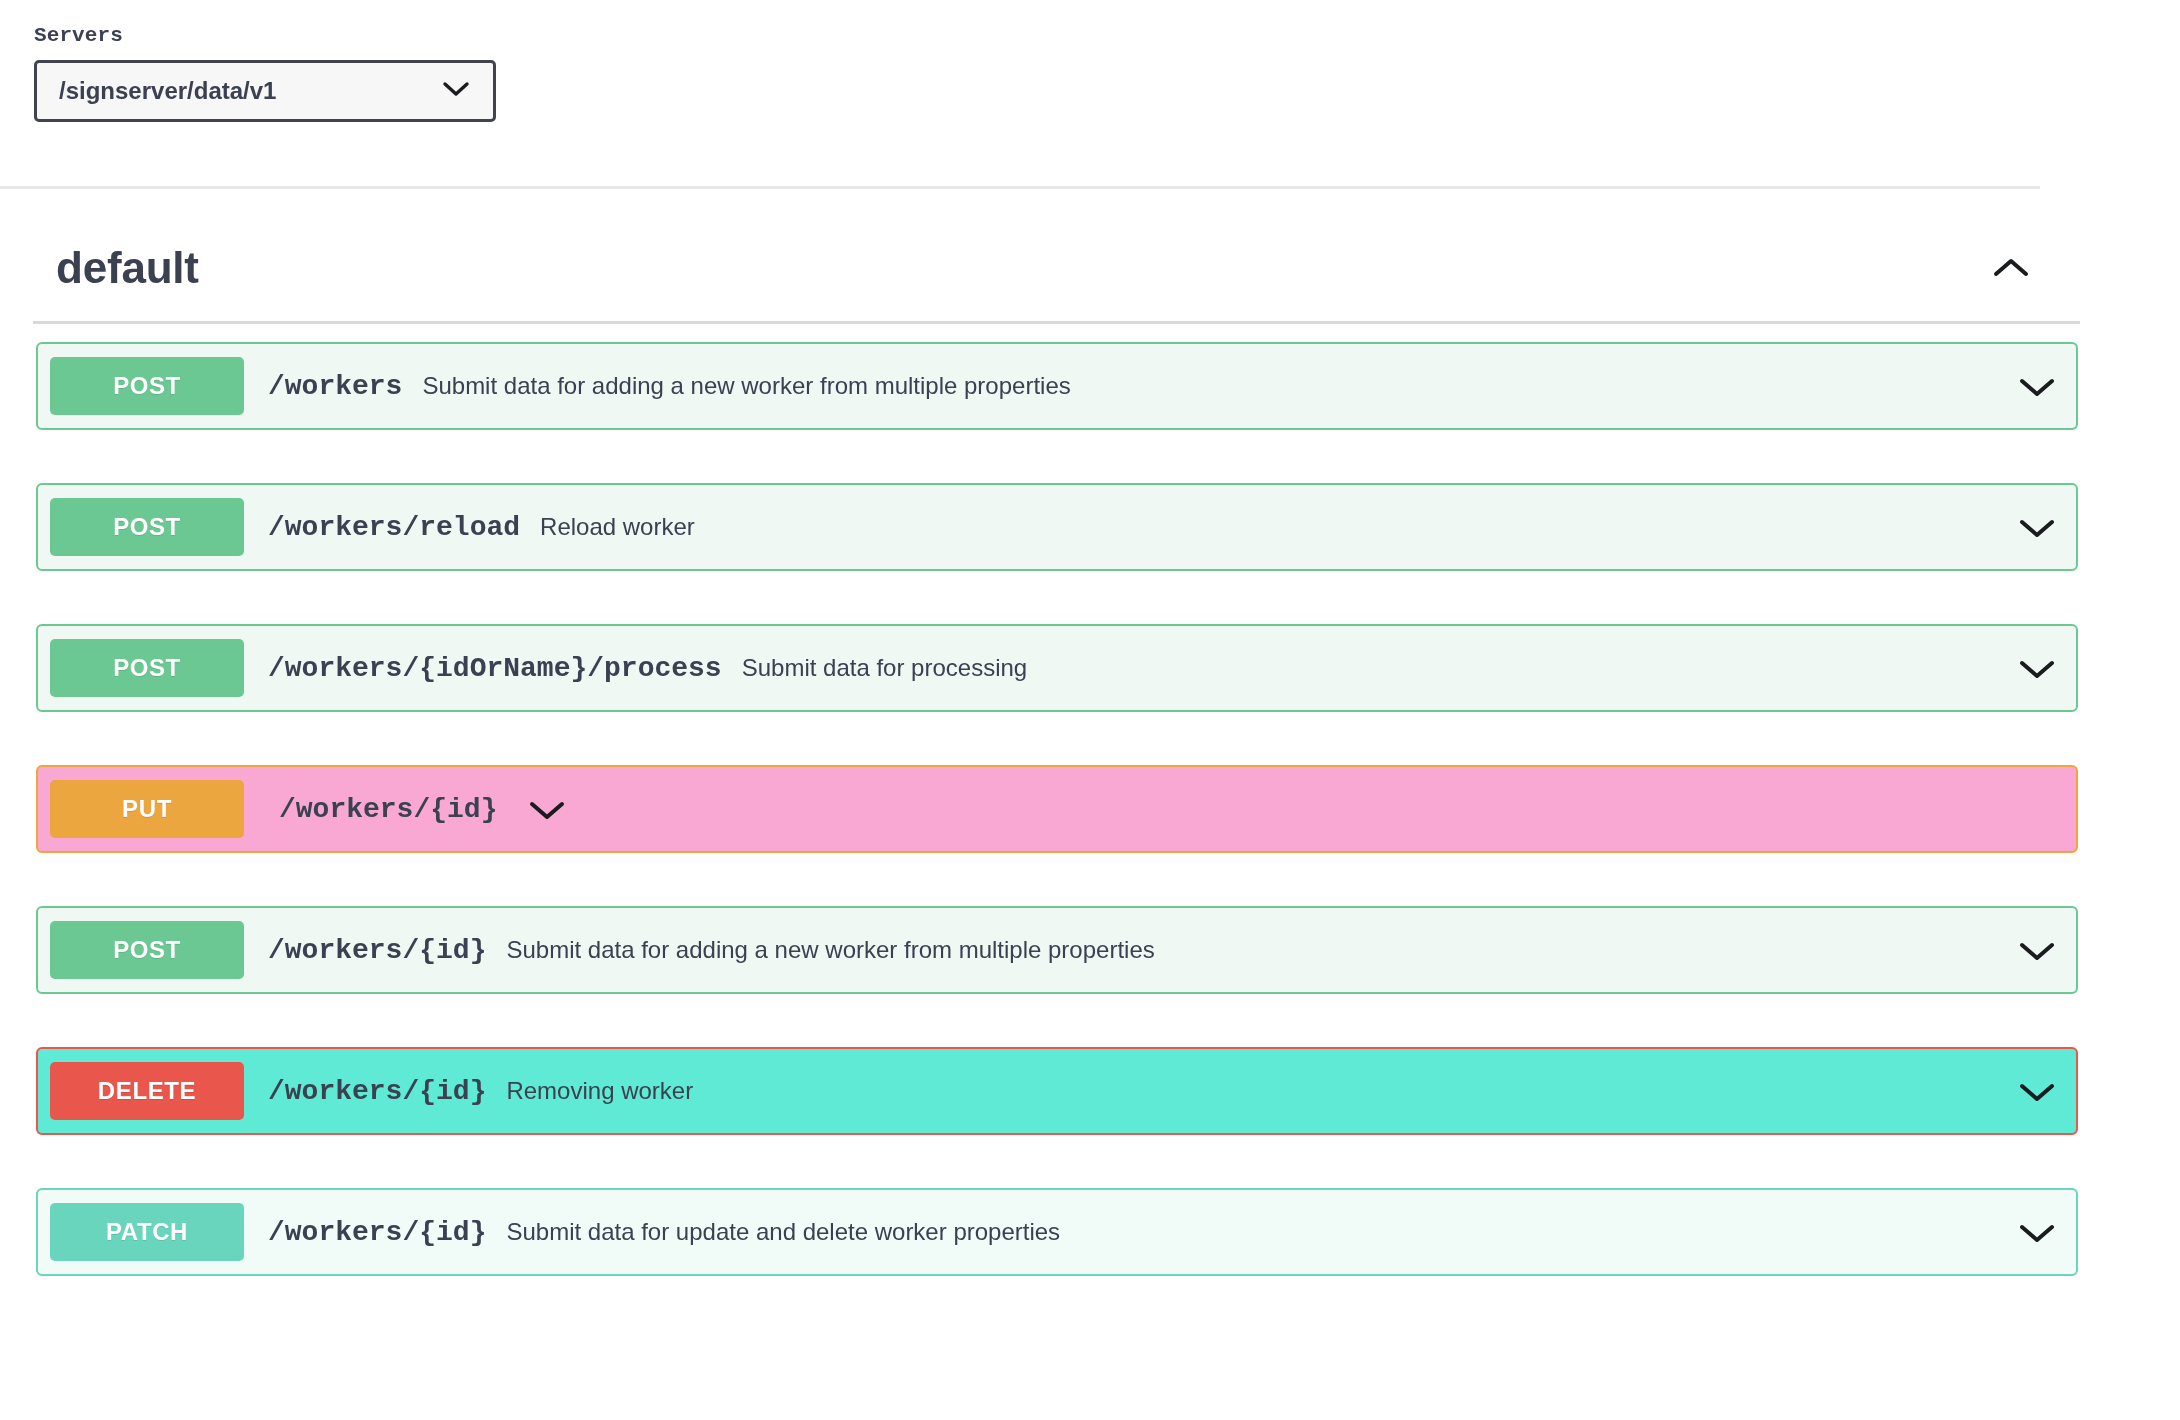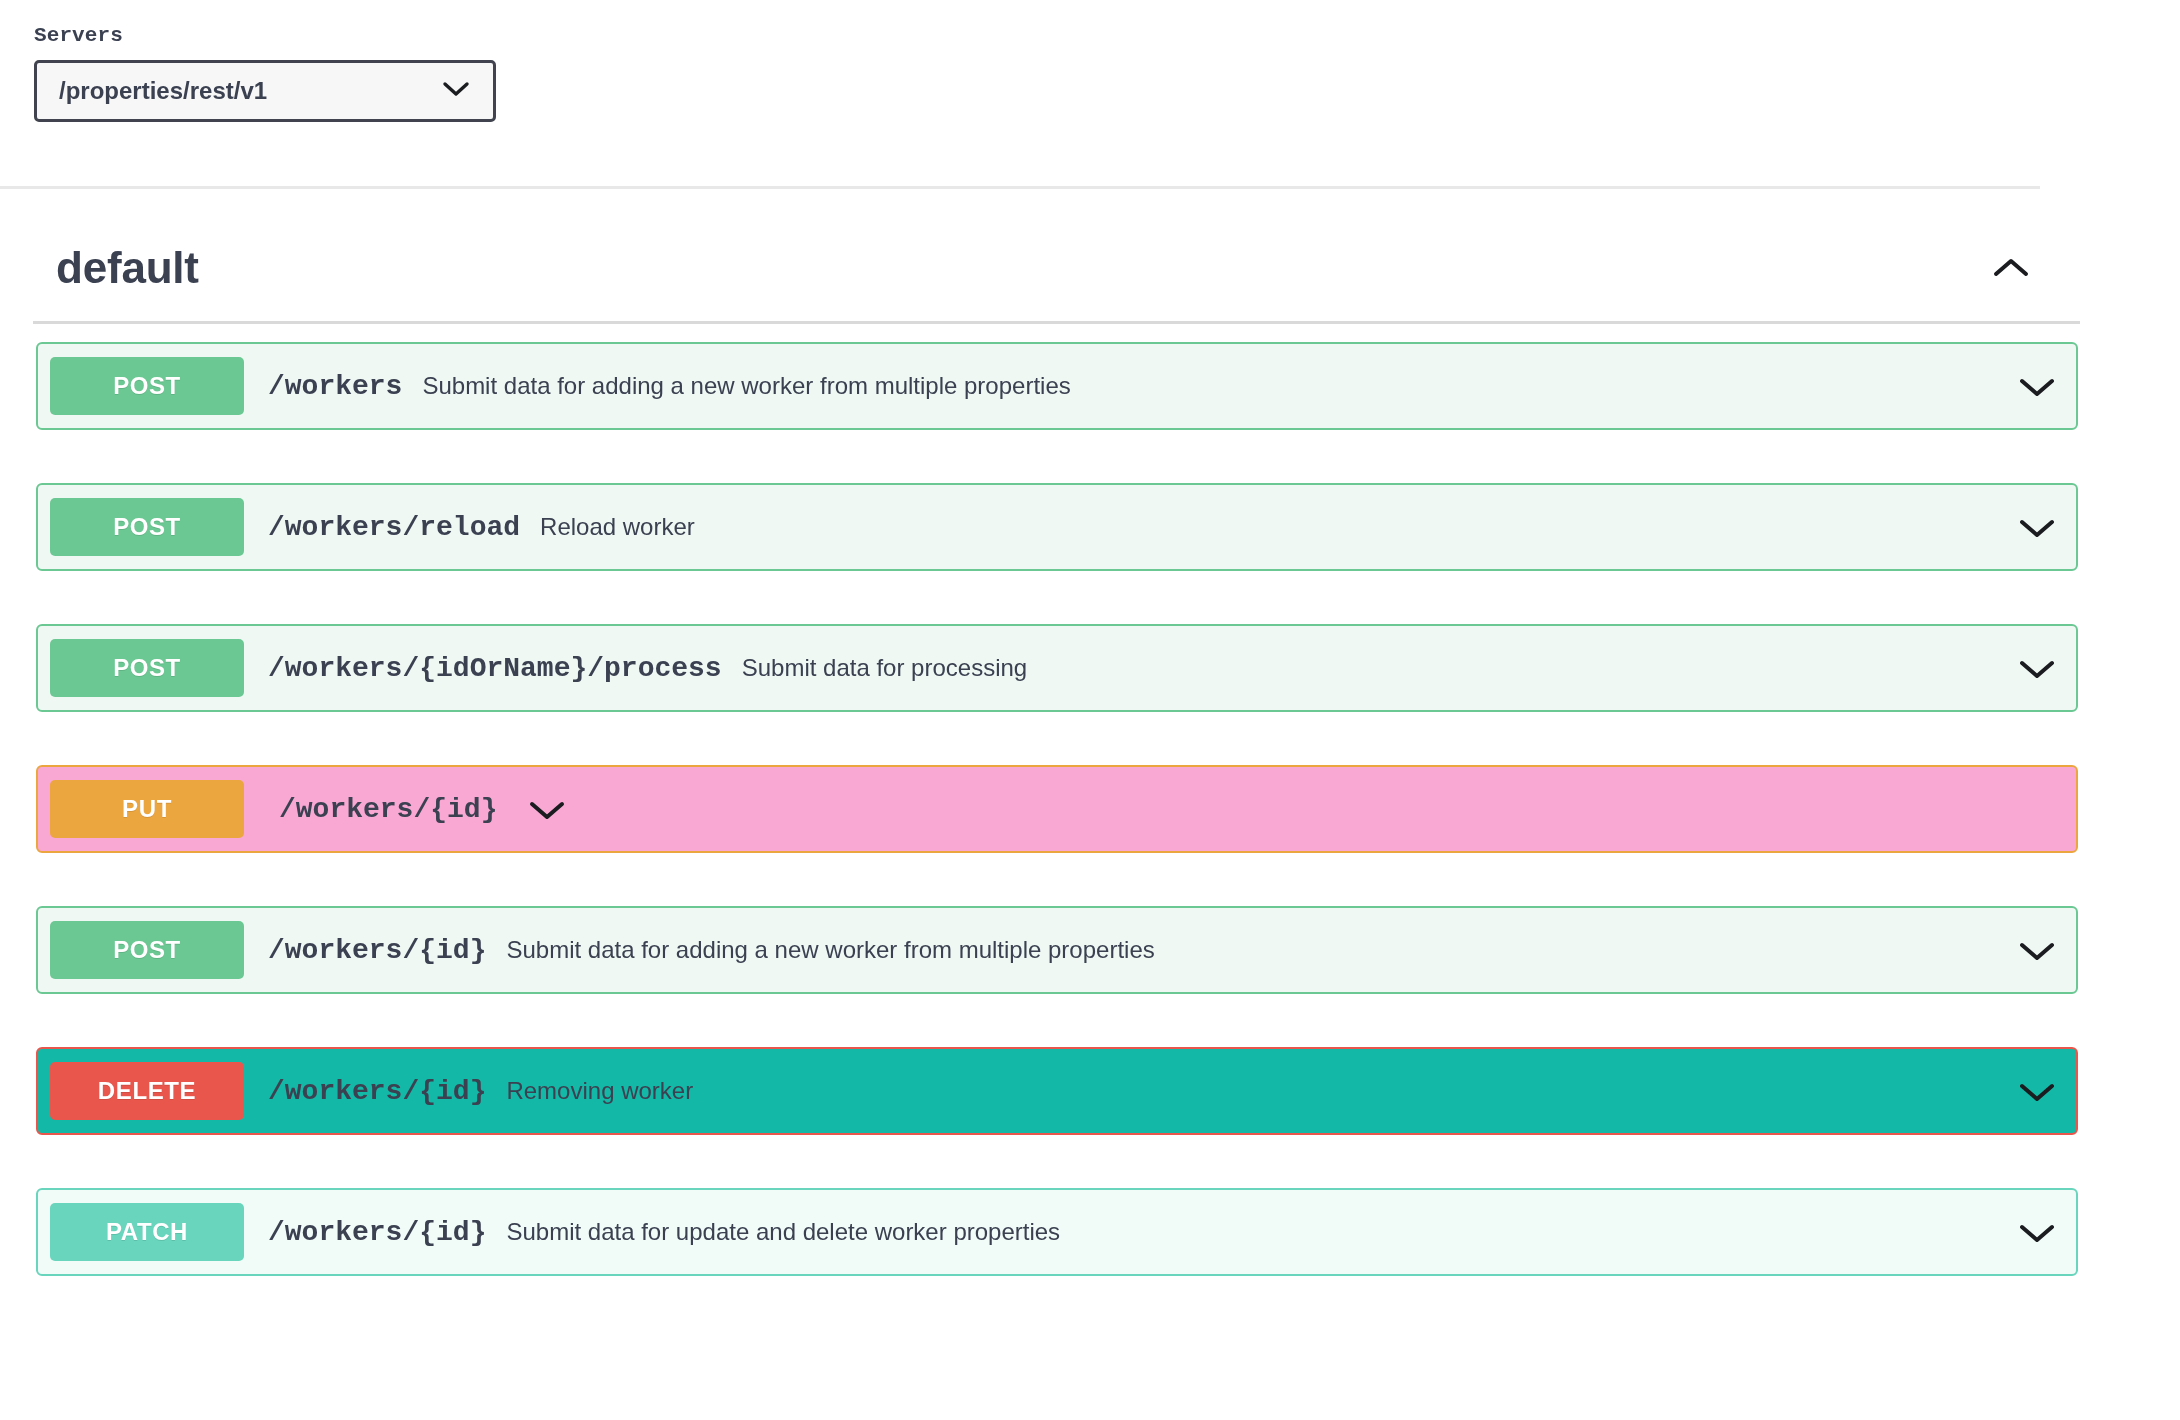--- a/index.html
+++ b/index.html
@@ -145,32 +145,32 @@
     border: 0;
     padding: 0;
     cursor: pointer;
   }
 
   
   .op[data-method="post"]   { background: #eff8f3; border-color: #6bc893; }
   .op[data-method="post"]   .op-method { background: #6bc893; }
   .op[data-method="put"]    { background: #f9a8d4; border-color: #eca63f; gap: 11px; }
   .op[data-method="put"]    .op-method { background: #eca63f; }
-  .op[data-method="delete"] { background: #14b8a6; border-color: #e9574c; }
+  .op[data-method="delete"] { background: #5eead4; border-color: #e9574c; }
   .op[data-method="delete"] .op-method { background: #e9574c; }
   .op[data-method="patch"]  { background: #f1fbf8; border-color: #68d5bc; }
   .op[data-method="patch"]  .op-method { background: #68d5bc; }
 </style>
 </head>
 <body>
 
 <div class="servers-block">
   <div class="servers-label">Servers</div>
   <div class="server-select">
-    <span class="server-select-value">/properties/rest/v1</span>
+    <span class="server-select-value">/signserver/data/v1</span>
     <span class="chev-sm">
       <svg width="30" height="20" viewBox="0 0 30 20" aria-hidden="true">
         <path d="M4 5 L15 15 L26 5" fill="none" stroke="#1b1c20" stroke-width="3.4" stroke-linecap="round" stroke-linejoin="round"></path>
       </svg>
     </span>
   </div>
 </div>
 
 <div class="top-divider"></div>
 

